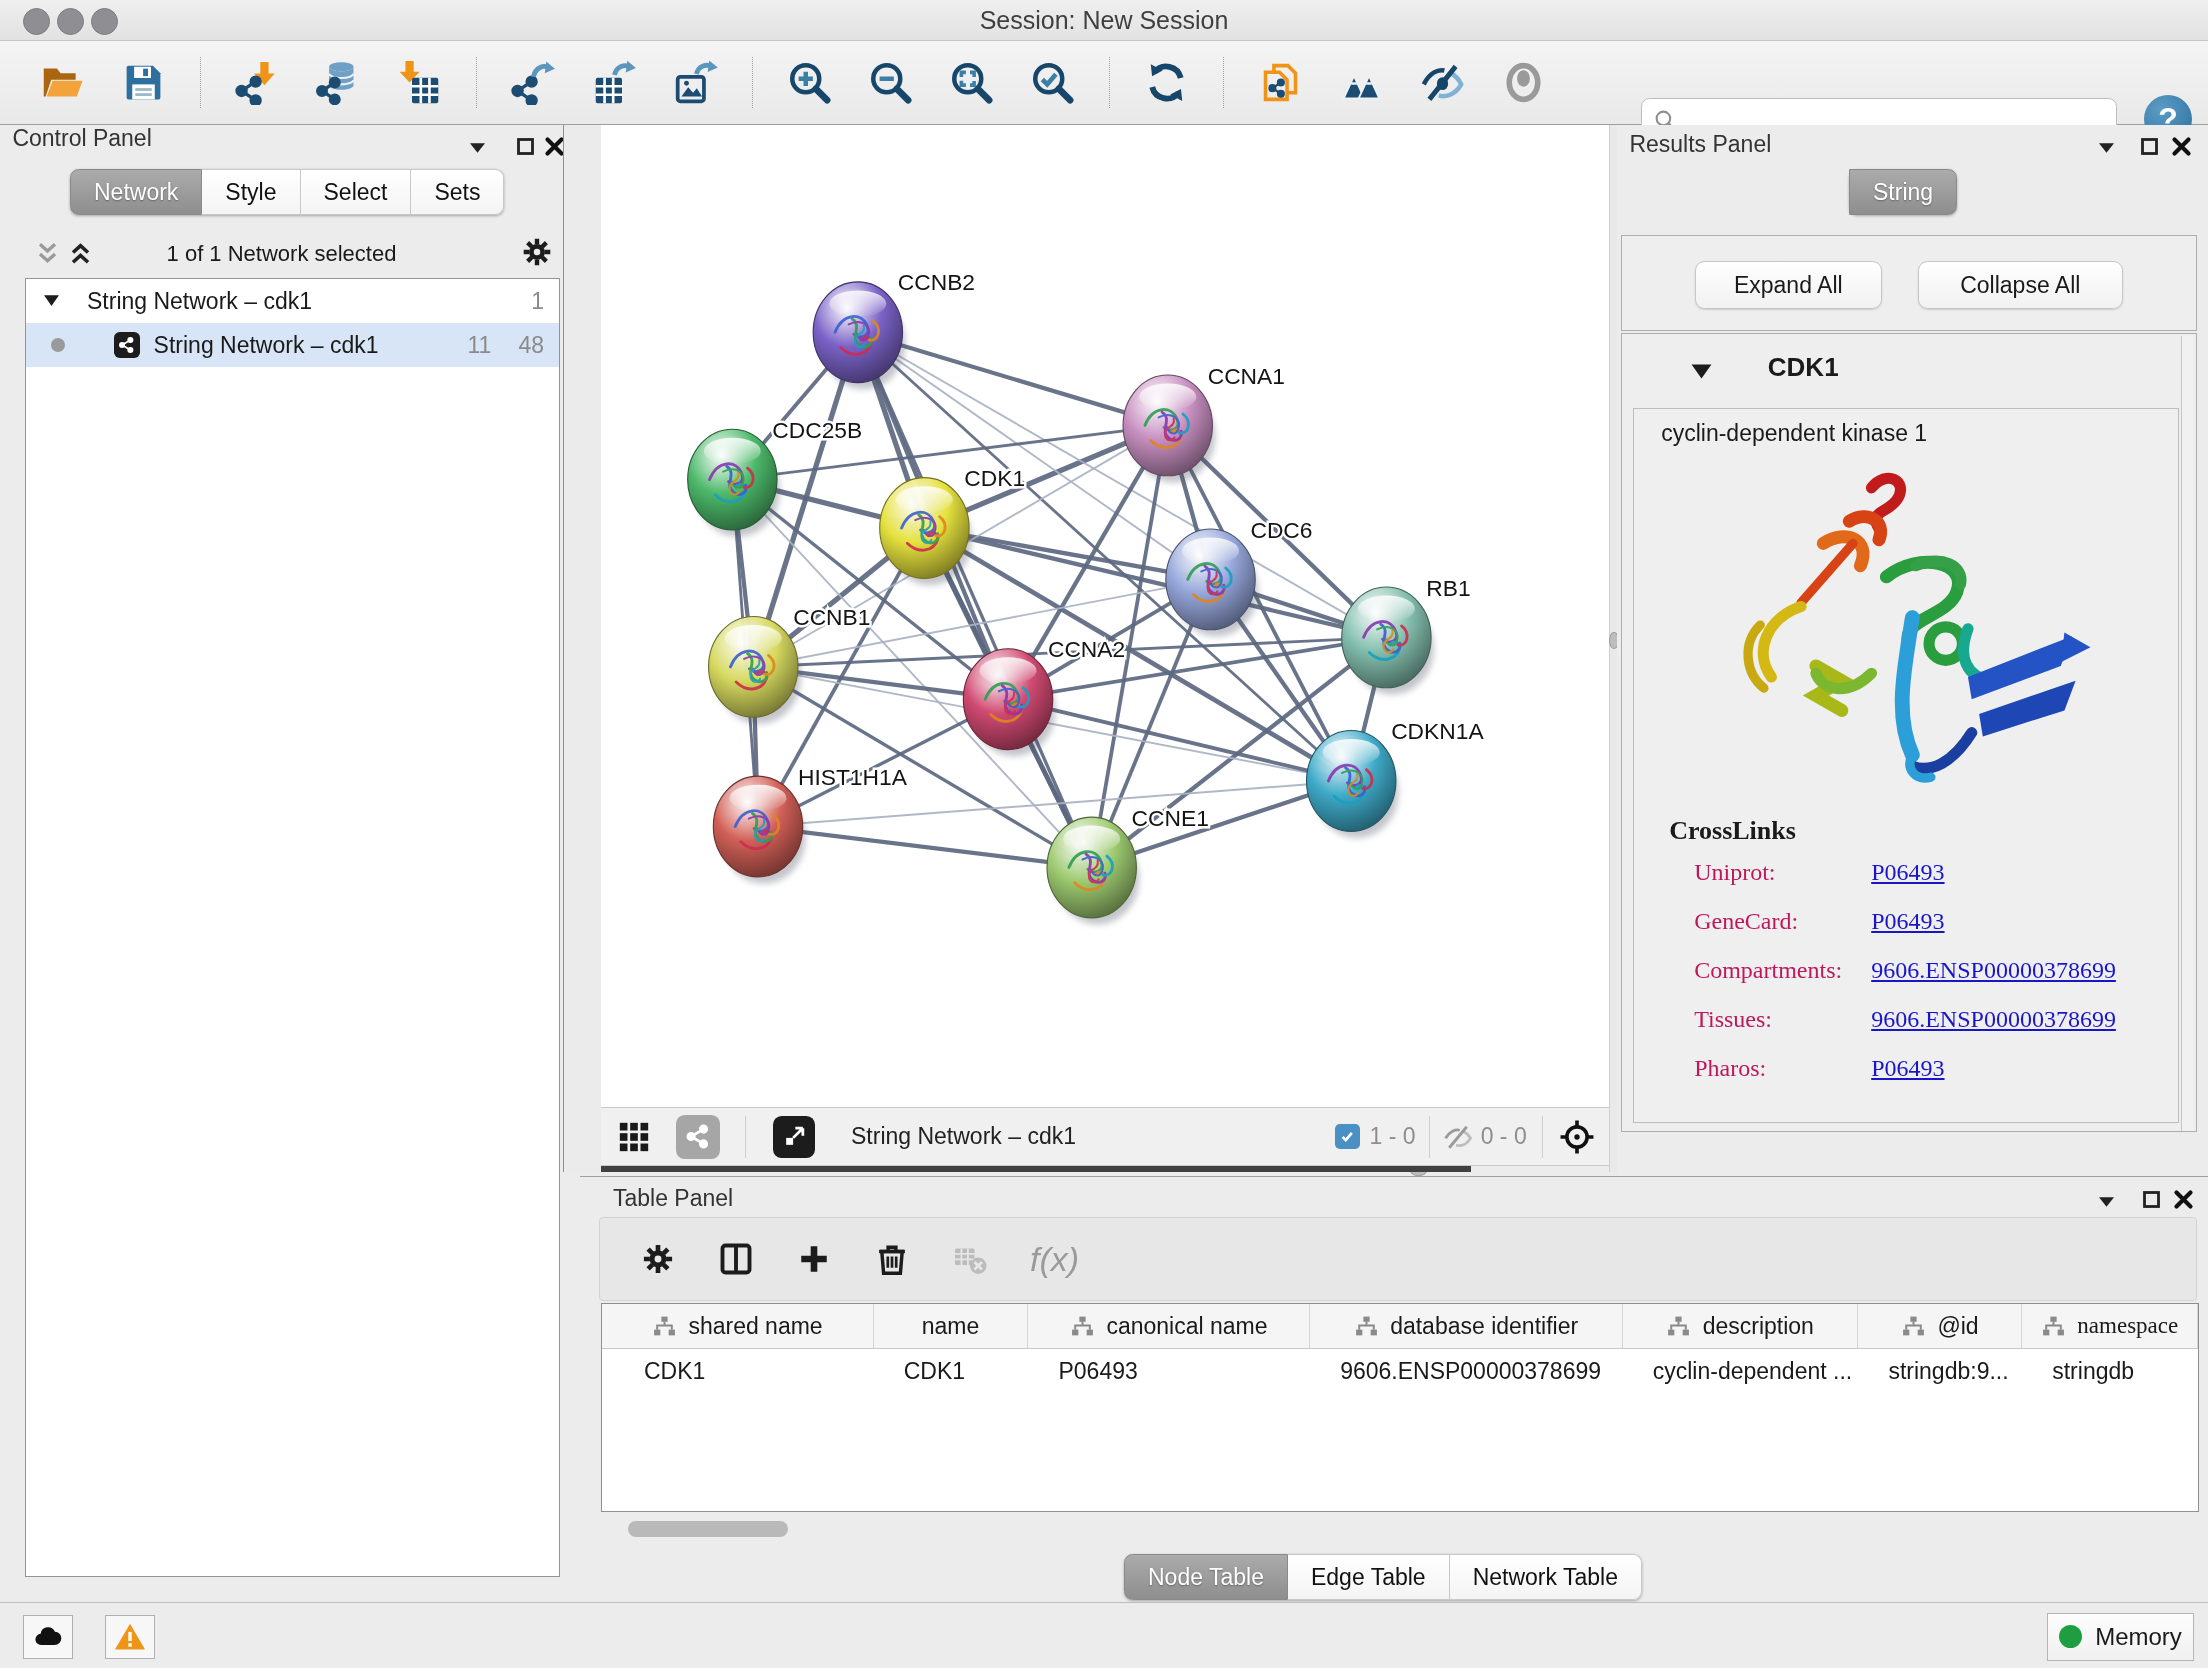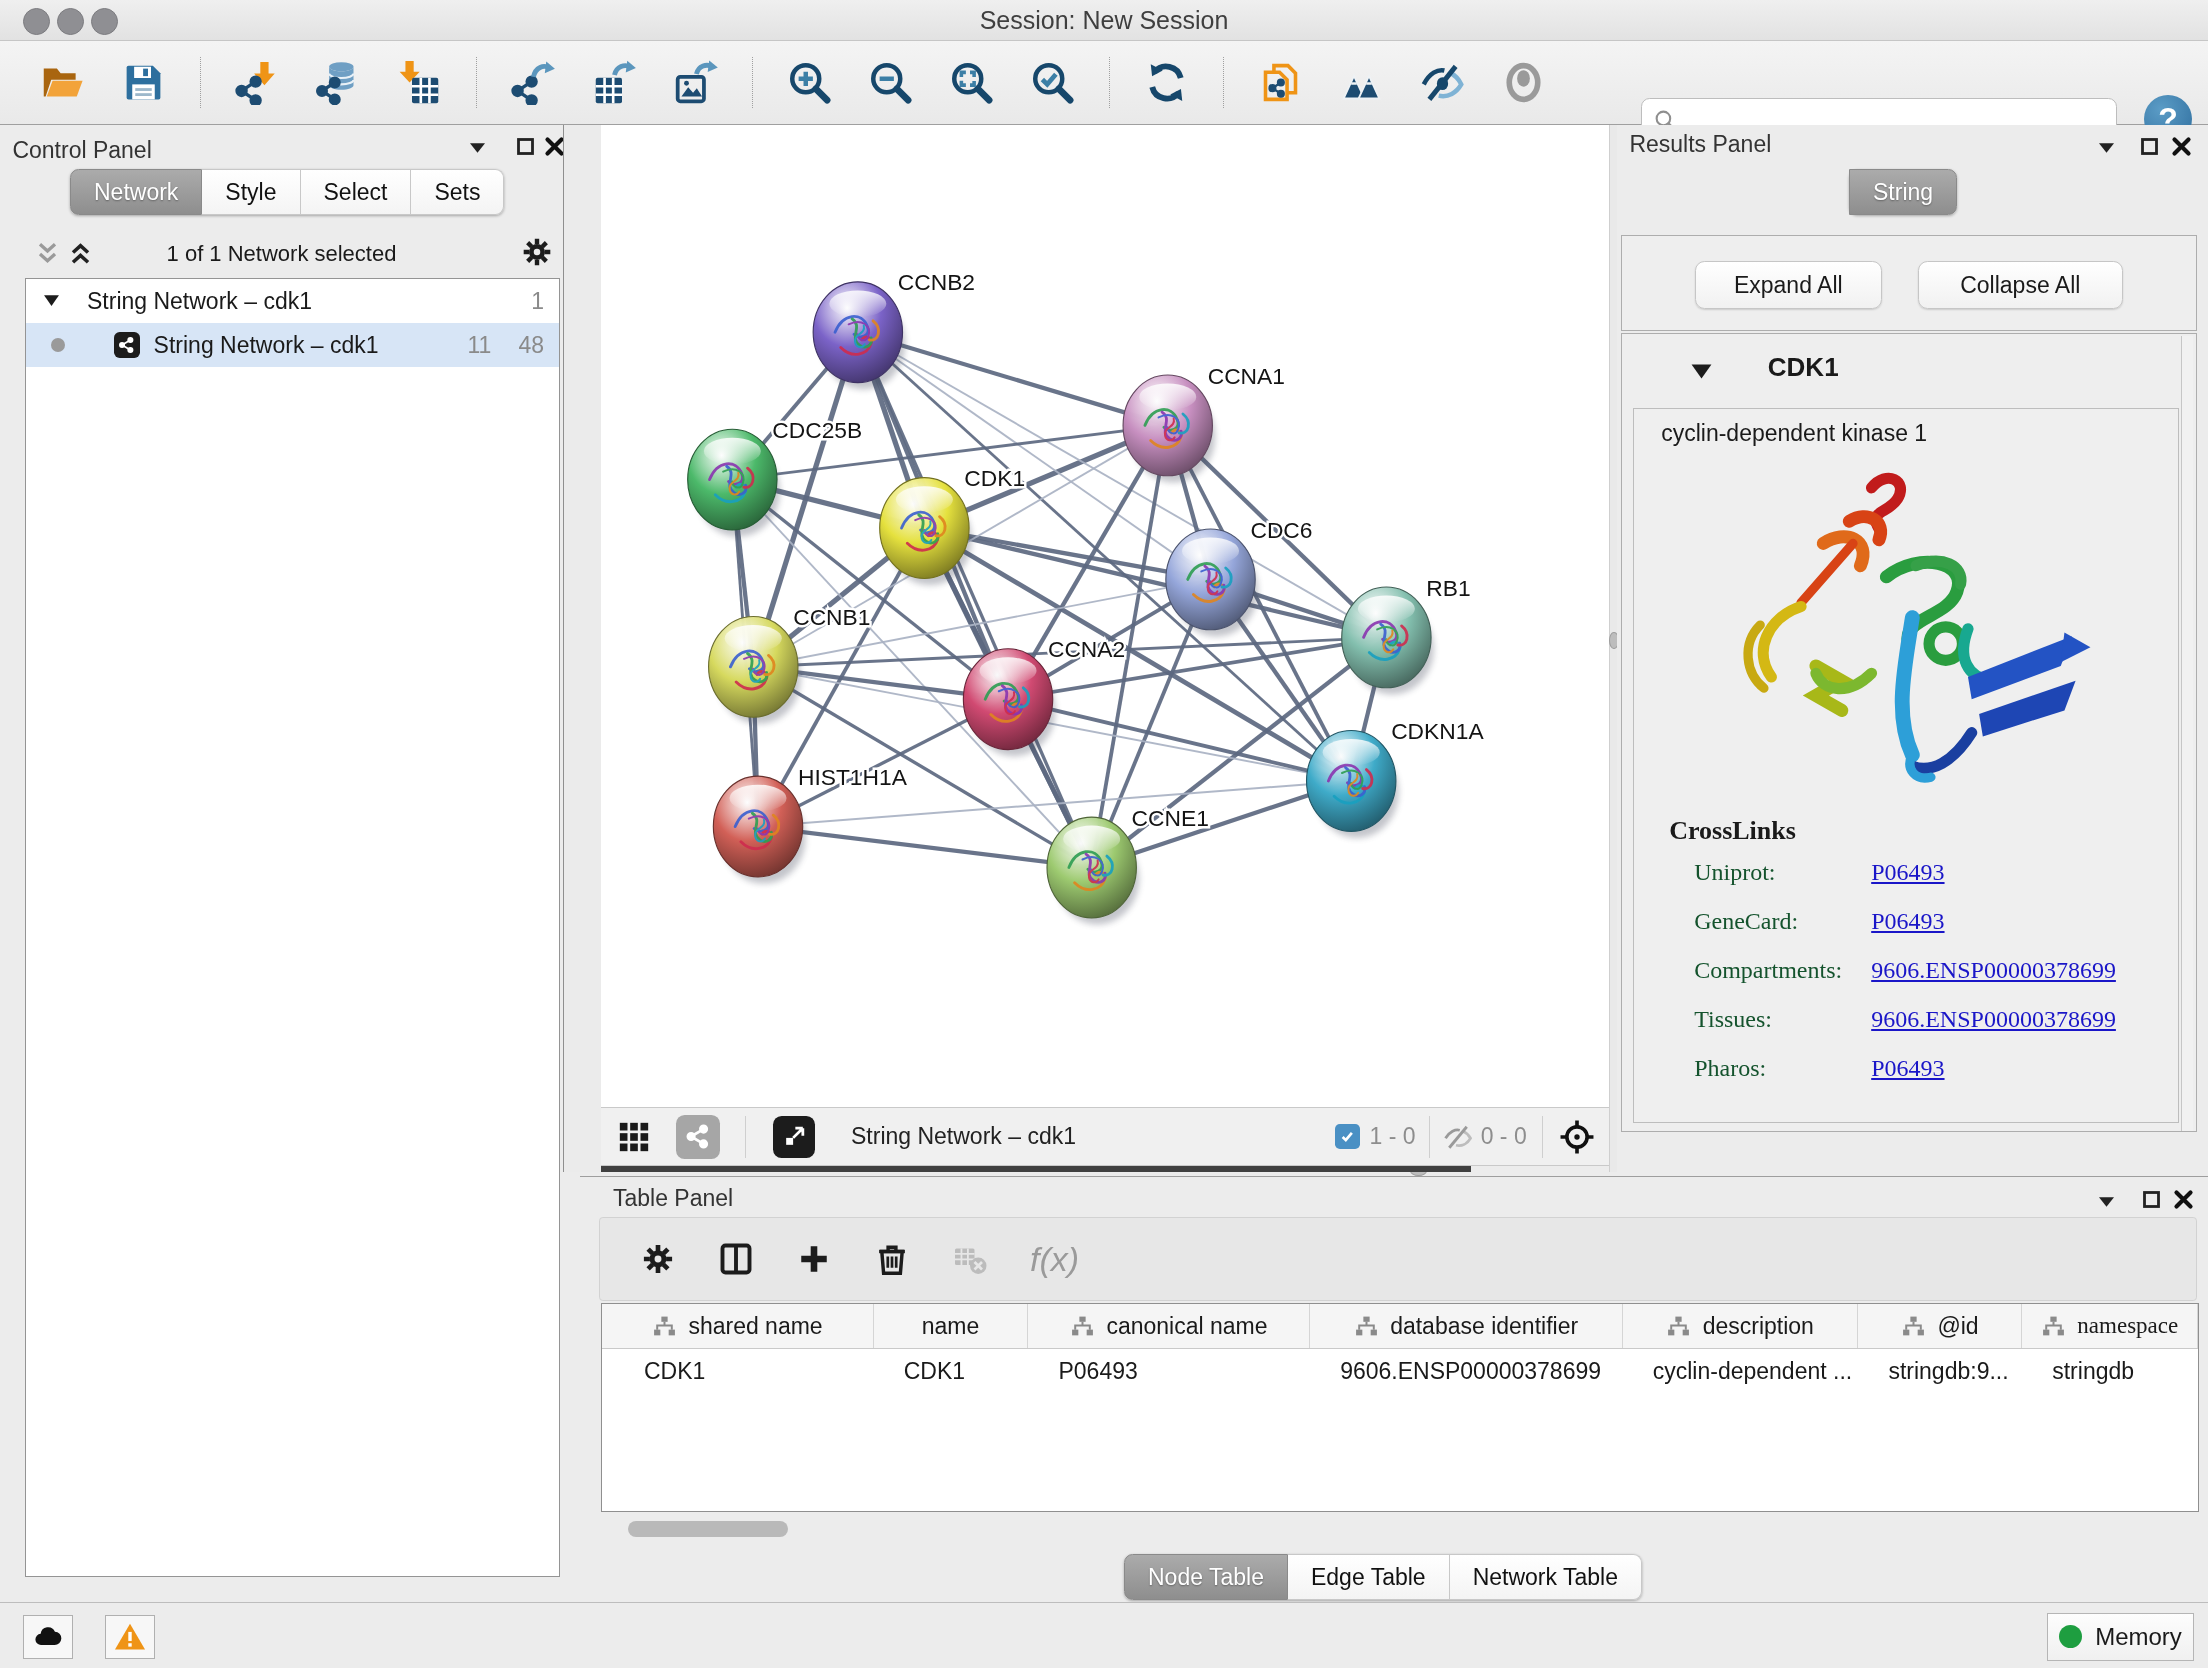--- a/index.html
+++ b/index.html
@@ -51,21 +51,21 @@
   #tbl{position:absolute;left:21px;top:126px;width:1598px;height:209px;background:#fff;border:1.9px solid #8f8f8f;box-sizing:border-box;overflow:hidden}
   #table-header{display:flex;height:44px;background:#f5f5f5;border-bottom:1px solid #c9c9c9}
   .th{display:flex;align-items:center;justify-content:center;gap:11.4px;font-size:23px;color:#1a1a1a;border-right:1px solid #d5d5d5;box-sizing:border-box;overflow:hidden;white-space:nowrap}
   .th svg{width:25px;height:25px;flex:none}
   .tr{display:flex;height:44px}
   .td{font-size:23px;display:flex;align-items:center;padding-left:30px;box-sizing:border-box;overflow:hidden;white-space:nowrap}
   #hscroll{position:absolute;left:48px;top:344px;width:160px;height:16px;border-radius:8.6px;background:#b9b9b9}
   
   .rbox{position:absolute;border:1px solid #adadad;background:#eeeeee;box-sizing:border-box}
   .xlrow{display:flex;font-family:"Liberation Serif","DejaVu Serif",serif;font-size:24px;height:49px;align-items:center}
-  .xlrow .xl{width:177px;color:#14532d}
+  .xlrow .xl{width:177px;color:#be185d}
   .xlrow a{color:#1a16c8;text-decoration:underline}
   .nlabel{font-size:24px;fill:#141414;stroke:#ffffff;stroke-width:5px;paint-order:stroke;font-family:"Liberation Sans","DejaVu Sans",sans-serif}
   .dot-handle{background:#bdbdbd;border:1px solid #9d9d9d;border-radius:50%}
 </style>
 </head>
 <body>
 
 <div class="abs" id="titlebar">
   <span class="tlight" style="left:23px"></span>
   <span class="tlight" style="left:57px"></span>
@@ -236,21 +236,21 @@
     <svg width="25" height="25" viewBox="0 0 24 24">
         <circle cx="10" cy="10" r="6.5" stroke="#8f8f8f" stroke-width="2" fill="none"></circle>
         <path d="M15 15l5 5" stroke="#8f8f8f" stroke-width="2.4" stroke-linecap="round"></path>
       </svg>
     <input type="text" placeholder="" style="">
   </div>
   <div class="abs phi" id="helpbtn">?</div>
 </div>
 
 <div class="abs" id="control-panel">
-  <div class="abs panel-title" style="left:12.4px;top:12px">Control Panel</div>
+  <div class="abs panel-title" style="left:12.4px;top:0">Control Panel</div>
   <svg class="abs" style="left:468px;top:15px" width="19" height="15" viewBox="0 0 16 14">
       <path d="M1 3h14l-7 9z" fill="#222"></path>
     </svg>
   <svg class="abs" style="left:515px;top:10.5px" width="21" height="21" viewBox="0 0 18 18">
       <rect x="3" y="3" width="12" height="12" fill="none" stroke="#222" stroke-width="2.4"></rect>
     </svg>
   <svg class="abs" style="left:544px;top:10.5px" width="21" height="21" viewBox="0 0 18 18">
       <path d="M3 3l12 12M15 3L3 15" stroke="#111" stroke-width="3.6" stroke-linecap="round"></path>
     </svg>
 

